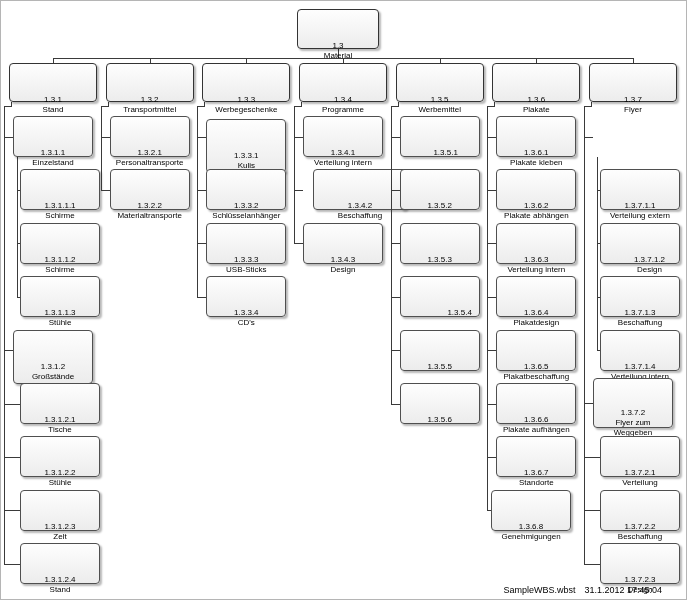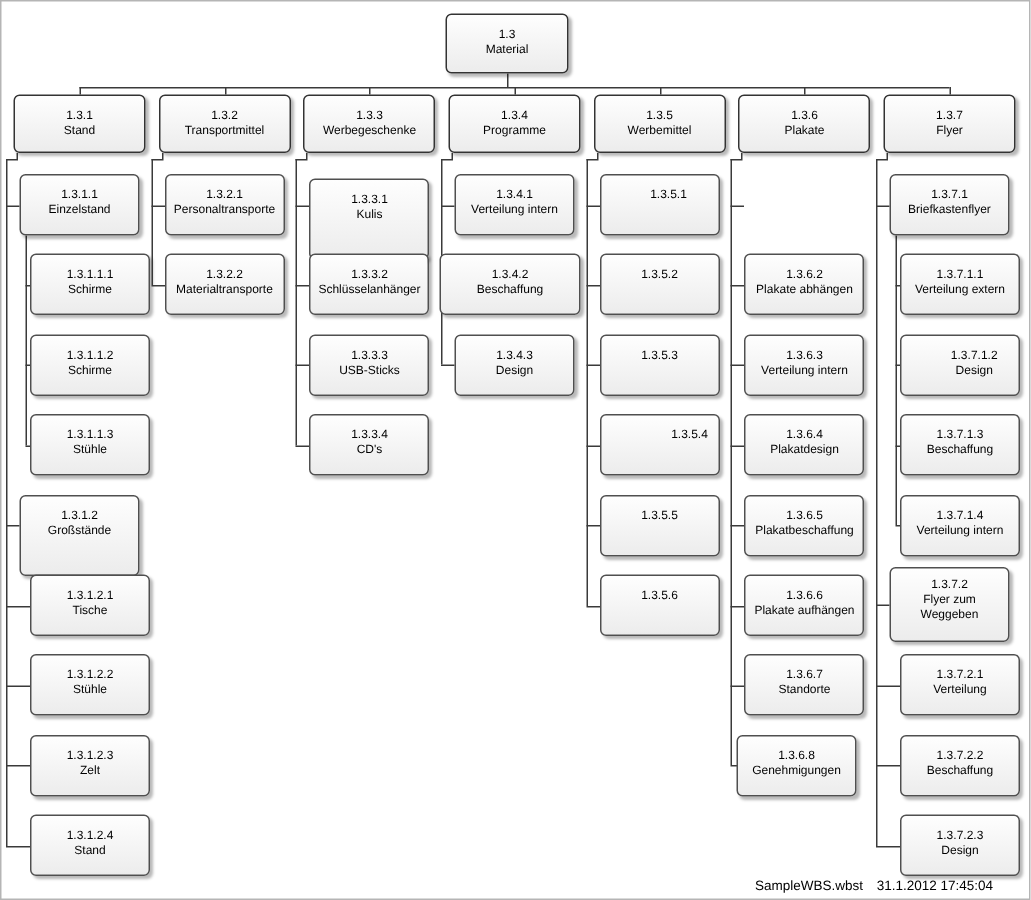--- a/index.html
+++ b/index.html
@@ -20,21 +20,21 @@
     border-radius:4px;
     background:linear-gradient(var(--box-top,#fefefe),var(--box-bot,#ececec));
     box-shadow:2px 2px 2px rgba(0,0,0,0.28);
     text-align:center;
     font-size:8px;
     line-height:10px;
     padding-top:8px;
     cursor:default;
   }
   .box.tall{padding-top:6px;}
-  .box .id{white-space:nowrap;}
+  .box .id{white-space:nowrap;margin-top:23px;}
   .box .lbl{white-space:nowrap;}
   .box.tall .lbl{white-space:normal;padding:0 4px;}
   .box.top-level,.box.root{border-color:var(--box-border-strong,#333);}
   .hline,.vline{position:absolute;background:var(--line,#3a3a3a);}
   .hline{height:1px;}
   .vline{width:1px;}
   #footer{
     position:absolute;
     top:584px;right:24px;
     font-size:9px;
@@ -163,21 +163,21 @@
     <div class="hline" style="left: 292.998px; top: 188.9px; width: 9px;"></div>
     <div class="hline" style="left: 292.998px; top: 242.3px; width: 9px;"></div>
     <div class="box top-level" style="left: 297.998px; top: 62px; width: 88px; height: 39px;">
       <div class="id">1.3.4</div>
       <div class="lbl">Programme</div>
     </div>
     <div class="box child" style="left: 301.998px; top: 115px; width: 80px; height: 41px;">
       <div class="id">1.3.4.1</div>
       <div class="lbl">Verteilung intern</div>
     </div>
-    <div class="box child" style="left: 292px; top: 168.4px; width: 94px; height: 41px;">
+    <div class="box child" style="left: 312px; top: 168.4px; width: 94px; height: 41px;">
       <div class="id">1.3.4.2</div>
       <div class="lbl">Beschaffung</div>
     </div>
     <div class="box child" style="left: 301.998px; top: 221.8px; width: 80px; height: 41px;">
       <div class="id">1.3.4.3</div>
       <div class="lbl">Design</div>
     </div>
     <div class="vline" style="left: 396.664px; top: 101px; height: 4px;"></div>
     <div class="hline" style="left: 389.664px; top: 105px; width: 8px;"></div>
     <div class="vline" style="left: 389.664px; top: 105px; height: 297.5px;"></div>
@@ -216,20 +216,24 @@
     <div class="hline" style="left: 486.33px; top: 188.9px; width: 9px;"></div>
     <div class="hline" style="left: 486.33px; top: 242.3px; width: 9px;"></div>
     <div class="hline" style="left: 486.33px; top: 295.7px; width: 9px;"></div>
     <div class="hline" style="left: 486.33px; top: 349.1px; width: 9px;"></div>
     <div class="hline" style="left: 486.33px; top: 402.5px; width: 9px;"></div>
     <div class="hline" style="left: 486.33px; top: 455.9px; width: 9px;"></div>
     <div class="hline" style="left: 486.33px; top: 509.3px; width: 9px;"></div>
     <div class="box top-level" style="left: 491.33px; top: 62px; width: 88px; height: 39px;">
       <div class="id">1.3.6</div>
       <div class="lbl">Plakate</div>
+    </div>
+    <div class="box child" style="left: 495.33px; top: 115px; width: 80px; height: 41px;">
+      <div class="id">1.3.6.1</div>
+      <div class="lbl">Plakate kleben</div>
     </div>
     <div class="box child" style="left: 495.33px; top: 168.4px; width: 80px; height: 41px;">
       <div class="id">1.3.6.2</div>
       <div class="lbl">Plakate abhängen</div>
     </div>
     <div class="box child" style="left: 495.33px; top: 221.8px; width: 80px; height: 41px;">
       <div class="id">1.3.6.3</div>
       <div class="lbl">Verteilung intern</div>
     </div>
     <div class="box child" style="left: 495.33px; top: 275.2px; width: 80px; height: 41px;">
@@ -262,24 +266,20 @@
     <div class="hline" style="left: 595.996px; top: 295.7px; width: 3px;"></div>
     <div class="hline" style="left: 595.996px; top: 349.1px; width: 3px;"></div>
     <div class="hline" style="left: 582.996px; top: 402px; width: 9px;"></div>
     <div class="hline" style="left: 582.996px; top: 455.9px; width: 16px;"></div>
     <div class="hline" style="left: 582.996px; top: 509.3px; width: 16px;"></div>
     <div class="hline" style="left: 582.996px; top: 562.7px; width: 16px;"></div>
     <div class="box top-level" style="left: 587.996px; top: 62px; width: 88px; height: 39px;">
       <div class="id">1.3.7</div>
       <div class="lbl">Flyer</div>
     </div>
-    <div class="box child" style="left: 591.996px; top: 115px; width: 80px; height: 41px;">
-      <div class="id">1.3.7.1</div>
-      <div class="lbl">Briefkastenflyer</div>
-    </div>
     <div class="box child" style="left: 598.996px; top: 168.4px; width: 80px; height: 41px;">
       <div class="id">1.3.7.1.1</div>
       <div class="lbl">Verteilung extern</div>
     </div>
     <div class="box child" style="left: 598.996px; top: 221.8px; width: 80px; height: 41px; padding-left: 19px;">
       <div class="id">1.3.7.1.2</div>
       <div class="lbl">Design</div>
     </div>
     <div class="box child" style="left: 598.996px; top: 275.2px; width: 80px; height: 41px;">
       <div class="id">1.3.7.1.3</div>

